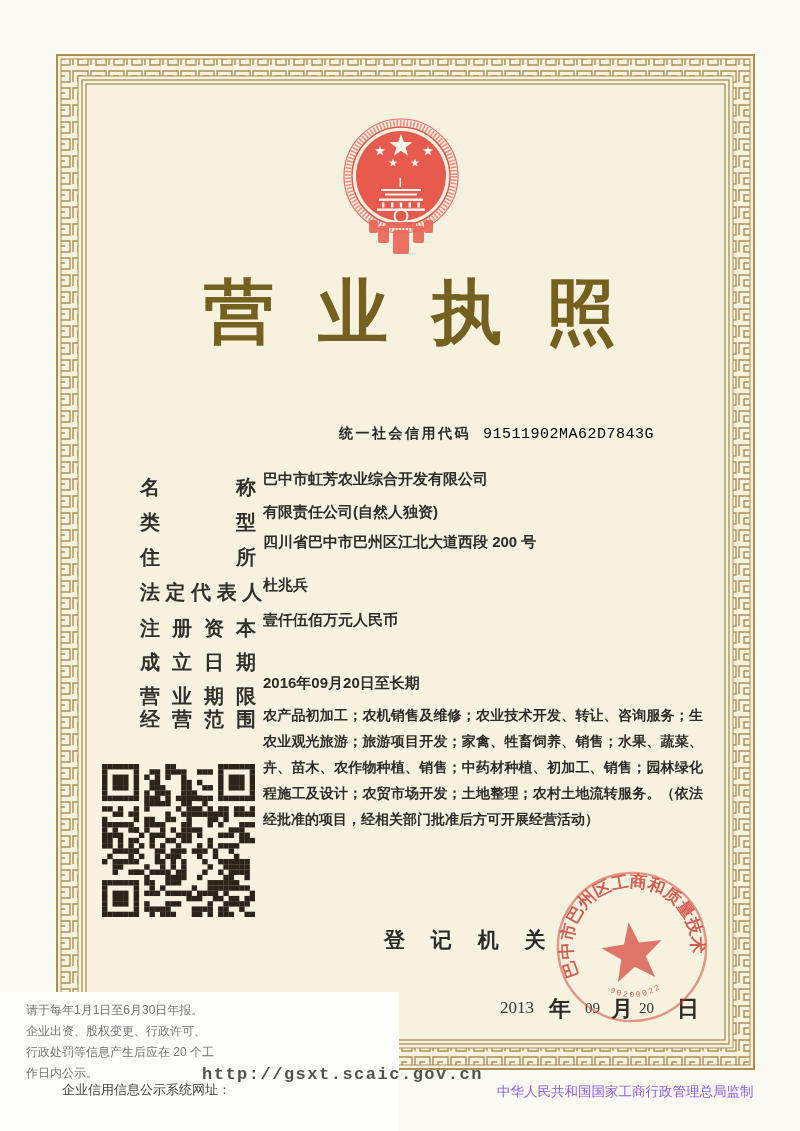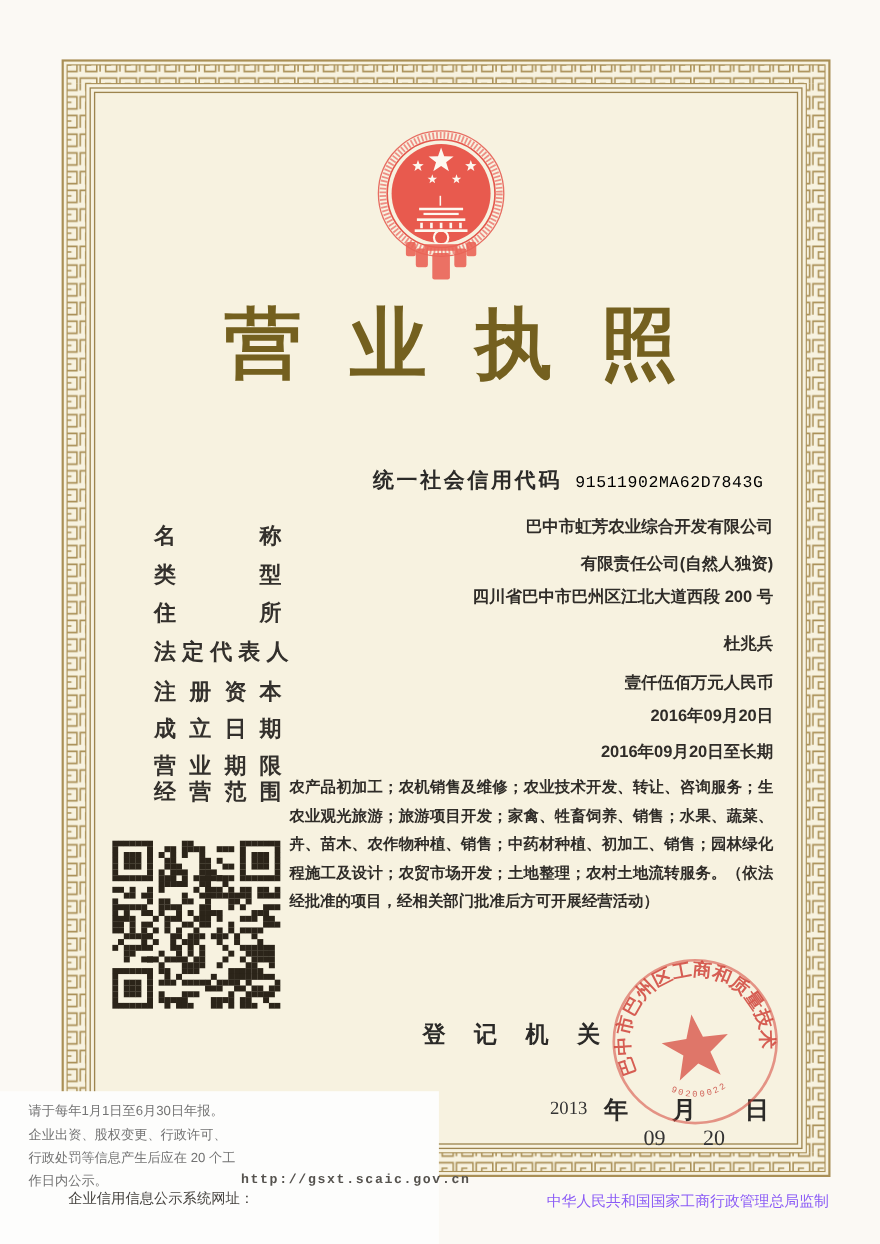--- a/index.html
+++ b/index.html
@@ -19,60 +19,60 @@
   .title{
     left:204px;top:266px;z-index:2;
     font-size:70px;font-weight:900;letter-spacing:44px;
     color:#74601f;white-space:nowrap;
   }
   .subtitle{
     left:300px;top:364px;width:210px;text-align:center;z-index:2;
     font-size:34px;font-weight:700;letter-spacing:12px;color:#7a6420;white-space:nowrap;
   }
   .credit-line{left:339px;top:424px;z-index:2;white-space:nowrap;}
-  .credit-label{font-size:19px;font-weight:700;letter-spacing:2.5px;color:#2b2a28;}
+  .credit-label{font-size:14px;font-weight:700;letter-spacing:2.5px;color:#2b2a28;}
   .credit-code{font-family:"Liberation Mono",monospace;font-size:15px;letter-spacing:.5px;color:#000000;margin-left:12px;}
   
   .flabel{
     left:140px;width:116px;z-index:2;
     font-size:20px;font-weight:700;color:#33302c;
     text-align:justify;text-align-last:justify;white-space:nowrap;
   }
   .fvalue{
     left:263px;width:440px;z-index:2;
-    font-size:15px;font-weight:600;color:#2f2c28;white-space:nowrap;text-align:right;
+    font-size:15px;font-weight:600;color:#2f2c28;white-space:nowrap;
   }
   .scope{left:263px;top:702px;width:440px;z-index:2;}
   .scope div{
     font-size:14px;font-weight:600;color:#2f2c28;height:26px;line-height:26px;
     text-align:justify;text-align-last:justify;text-justify:inter-character;overflow:hidden;
   }
   .scope div:last-child{text-align-last:left;}
   
   .watermark{
     left:214px;top:594px;z-index:6;white-space:nowrap;
     font-size:28px;font-weight:600;color:#e7261b;opacity:.93;
   }
   #qr{position:absolute;left:102px;top:764px;z-index:2;}
   .registrar{
     left:384px;top:926px;z-index:2;
     font-size:21px;font-weight:700;letter-spacing:10px;color:#2b2a28;white-space:nowrap;
   }
   #seal{position:absolute;left:547px;top:862px;z-index:5;transform:rotate(-8deg);}
   
   .d-num{font-family:"Liberation Serif",serif;font-size:17px;color:#333;z-index:2;}
-  .d-num.small{font-size:20px;margin-top:24px;}
+  .d-num.small{font-size:15px;}
   .d-unit{font-size:22px;font-weight:700;color:#2b2a28;z-index:2;}
   
   .strip{left:0;top:992px;width:399px;height:139px;background:#fdfdfc;z-index:3;}
   .notice{left:26px;z-index:4;font-size:12px;color:#737373;font-weight:500;white-space:nowrap;}
   .site-label{left:62px;top:1081px;z-index:4;font-size:13px;color:#45423e;white-space:nowrap;}
   .site-url{
-    left:219px;top:1065px;z-index:4;white-space:nowrap;
-    font-family:"Liberation Mono",monospace;font-size:12px;letter-spacing:1.5px;
+    left:202px;top:1065px;z-index:4;white-space:nowrap;
+    font-family:"Liberation Mono",monospace;font-size:17px;letter-spacing:1.5px;
     color:#55524e;font-weight:700;
   }
   .producer{left:497px;top:1083px;z-index:2;font-size:13.5px;color:#8b5cf6;white-space:nowrap;}
 </style>
 </head>
 <body>
 
 <div id="page">
 
   <svg id="frame-svg" width="800" height="1131" aria-hidden="true">
@@ -141,21 +141,20 @@
   <div class="abs flabel" style="top:544px">住 所</div>
   <div class="abs fvalue" style="top:533px">四川省巴中市巴州区江北大道西段 200 号</div>
 
   <div class="abs flabel" style="top:579px">法 定 代 表 人</div>
   <div class="abs fvalue" style="top:576px">杜兆兵</div>
 
   <div class="abs flabel" style="top:615px">注 册 资 本</div>
   <div class="abs fvalue" style="top:611px">壹仟伍佰万元人民币</div>
 
   <div class="abs flabel" style="top:649px">成 立 日 期</div>
-  <div class="abs fvalue" style="top:641px">2016年09月20日</div>
 
   <div class="abs flabel" style="top:683px">营 业 期 限</div>
   <div class="abs fvalue" style="top:674px">2016年09月20日至长期</div>
 
   <div class="abs flabel" style="top:706px">经 营 范 围</div>
   <div class="abs scope">
     <div>农产品初加工；农机销售及维修；农业技术开发、转让、咨询服务；生态</div>
     <div>农业观光旅游；旅游项目开发；家禽、牲畜饲养、销售；水果、蔬菜、花</div>
     <div>卉、苗木、农作物种植、销售；中药材种植、初加工、销售；园林绿化工</div>
     <div>程施工及设计；农贸市场开发；土地整理；农村土地流转服务。（依法须</div>

